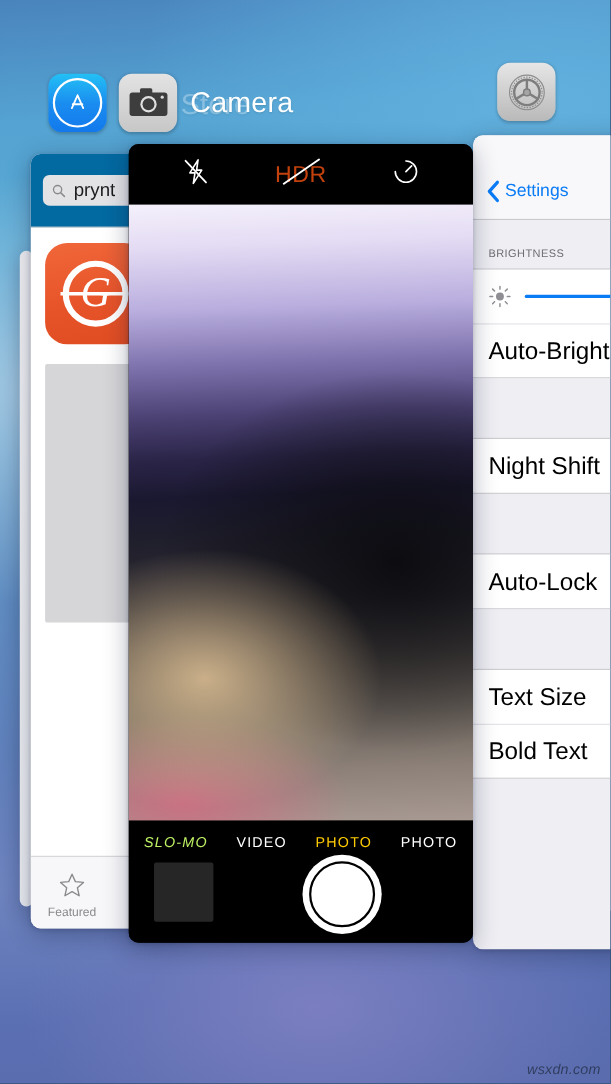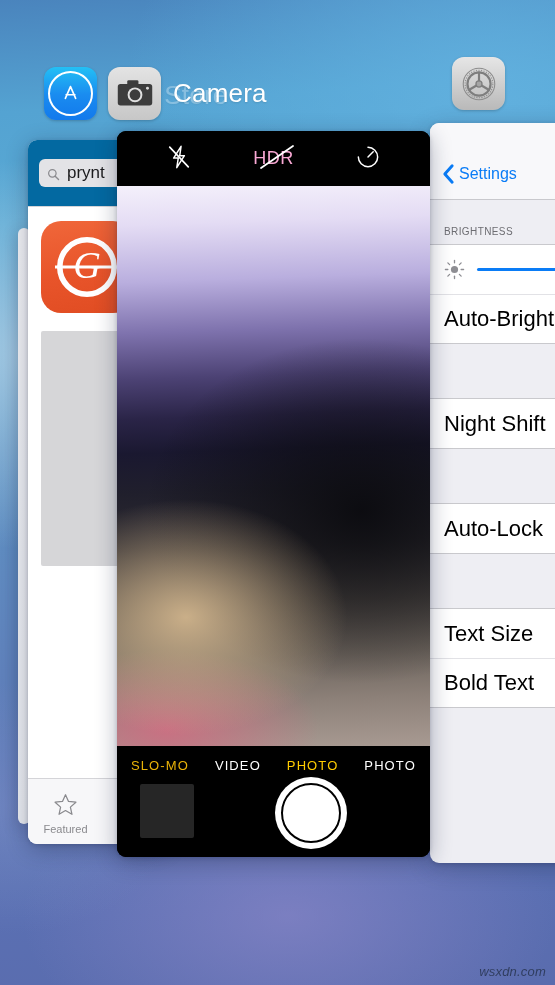--- a/index.html
+++ b/index.html
@@ -276,21 +276,21 @@
     gap: 26px;
     overflow: hidden;
   }
   .cam-mode {
     font-size: 13px;
     letter-spacing: 1.1px;
     color: #ffffff;
     white-space: nowrap;
     font-family: "Liberation Sans", sans-serif;
   }
-  .cam-mode.first { color: #eab308; }
+  .cam-mode.first { color: #bef264; font-style: italic; }
   .cam-mode.active { color: #ffcc00; }
   .cam-controls {
     position: relative;
     height: 72px;
   }
   .cam-thumb {
     position: absolute;
     left: 23px;
     top: 8px;
     width: 54px;
@@ -534,21 +534,21 @@
   <div class="card" id="card-camera">
 
     <div class="cam-topbar">
       <span>
         <svg viewBox="0 0 28 28" width="26" height="26">
           <path d="M16.2 2.5 L8.2 15.2 L13.2 15.2 L11.6 25.5 L19.8 12.6 L14.8 12.6 Z" fill="none" stroke="#ffffff" stroke-width="1.6" stroke-linejoin="round"></path>
           <line x1="4" y1="3.4" x2="24" y2="24.6" stroke="#ffffff" stroke-width="1.8" stroke-linecap="round"></line>
         </svg>
       </span>
       <span style="position:relative;display:inline-block;">
-        <span style="font-size:18px;color:#f9a8d4;letter-spacing:.5px;font-family:'Liberation Sans',sans-serif;">HDR</span>
+        <span style="font-size:21px;color:#c2410c;letter-spacing:.5px;font-family:'Liberation Sans',sans-serif;">HDR</span>
         <svg viewBox="0 0 52 30" width="52" height="30" style="position:absolute;left:-2px;top:-5px;">
           <line x1="10" y1="25" x2="42" y2="3" stroke="#ffffff" stroke-width="1.8" stroke-linecap="round"></line>
         </svg>
       </span>
       <span>
         <svg viewBox="0 0 28 28" width="26" height="26">
           <path d="M14 3.6 A10.4 10.4 0 1 1 3.6 14" fill="none" stroke="#ffffff" stroke-width="1.6" stroke-linecap="round"></path>
           <line x1="14" y1="14" x2="19.6" y2="8.4" stroke="#ffffff" stroke-width="1.6" stroke-linecap="round"></line>
         </svg>
       </span>

